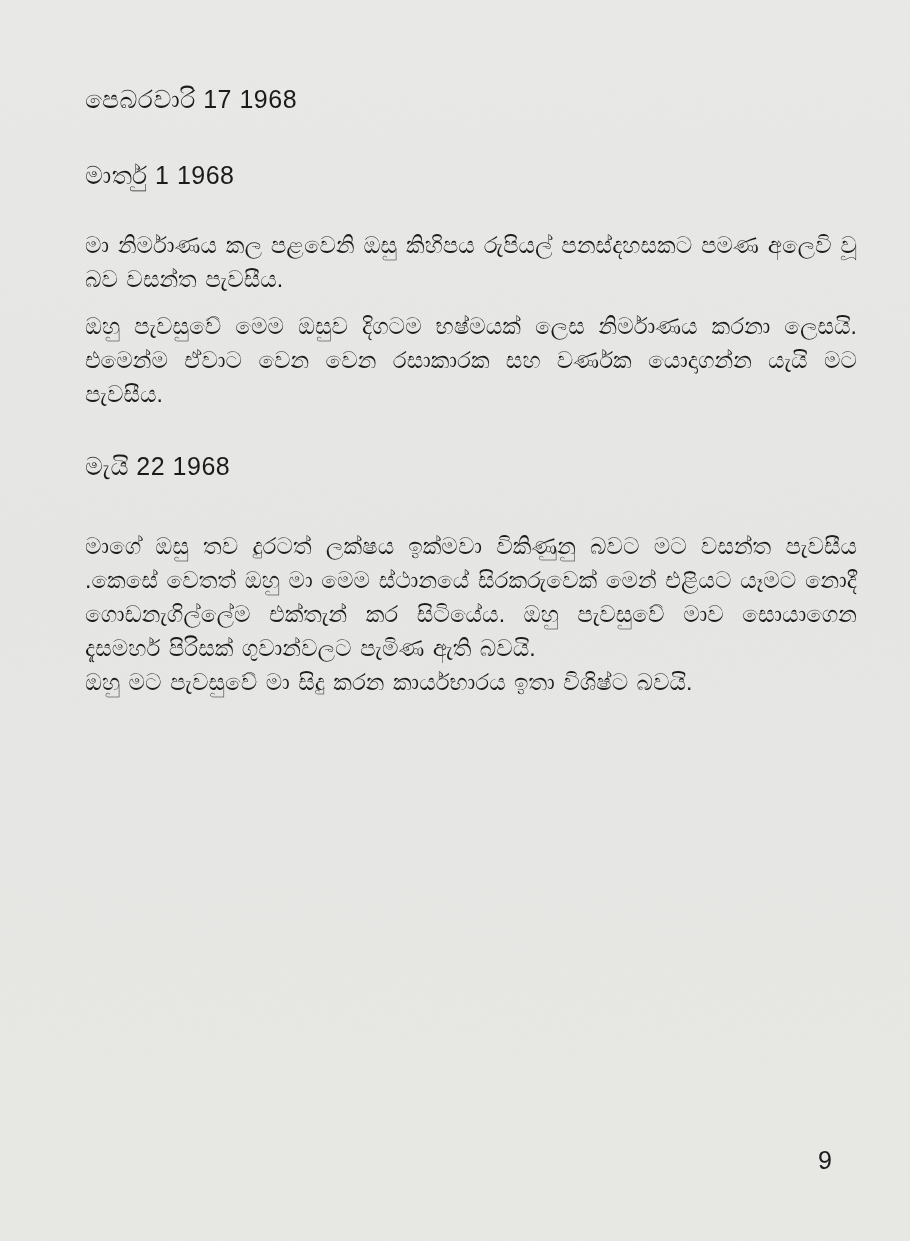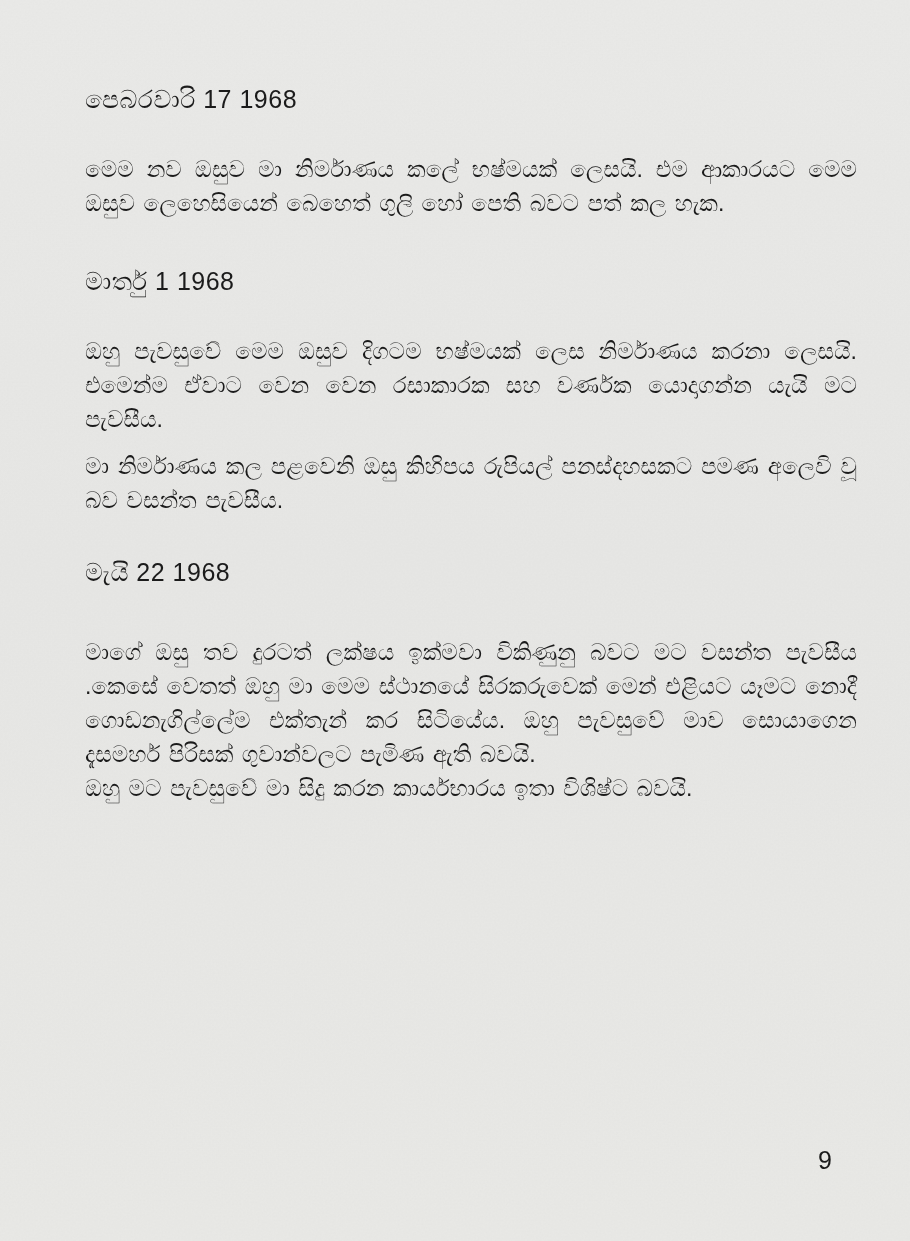--- a/index.html
+++ b/index.html
@@ -69,27 +69,26 @@
                 0 0 0 0 0.54
                 0 0 0 0.10 0"></feColorMatrix>
     </filter>
     <rect width="910" height="1241" filter="url(#grain)"></rect>
   </svg>
 
   <div class="content">
 
     <section class="entry entry-1">
       <h2 class="entry-heading">පෙබරවාරි 17 1968</h2>
-      <p class="para">මෙම නව ඔසුව මා නිර්මාණය කලේ භෂ්මයක් ලෙසයි. එම ආකාරයට මෙම ඔසුව ලෙහෙසියෙන් බෙහෙත් ගුලි හෝ පෙති බවට පත් කල හැක.</p>
     </section>
 
     <section class="entry entry-2">
       <h2 class="entry-heading">මාර්තු 1 1968</h2>
+      <p class="para">මා නිර්මාණය කල පළවෙනි ඔසු කිහිපය රුපියල් පනස්දහසකට පමණ අලෙවි වූ බව වසන්ත පැවසීය.</p>
       <p class="para">ඔහු පැවසුවේ මෙම ඔසුව දිගටම භෂ්මයක් ලෙස නිර්මාණය කරනා ලෙසයි. එමෙන්ම ඒවාට වෙන වෙන රසාකාරක සහ වර්ණක යොදාගන්න යැයි මට පැවසීය.</p>
-      <p class="para">මා නිර්මාණය කල පළවෙනි ඔසු කිහිපය රුපියල් පනස්දහසකට පමණ අලෙවි වූ බව වසන්ත පැවසීය.</p>
     </section>
 
     <section class="entry entry-3">
       <h2 class="entry-heading">මැයි 22 1968</h2>
       <p class="para">මාගේ ඔසු තව දුරටත් ලක්ෂය ඉක්මවා විකිණුනු බවට මට වසන්ත පැවසීය .කෙසේ වෙතත් ඔහු මා මෙම ස්ථානයේ සිරකරුවෙක් මෙන් එළියට යෑමට නොදී ගොඩනැගිල්ලේම එක්තැන් කර සිටියේය. ඔහු පැවසුවේ මාව සොයාගෙන දැසමහර් පිරිසක් ගුවාන්වලට පැමිණ ඇති බවයි.
 ඔහු මට පැවසුවේ මා සිදු කරන කාර්යභාරය ඉතා විශිෂ්ට බවයි.</p>
     </section>
 
   </div>
 

